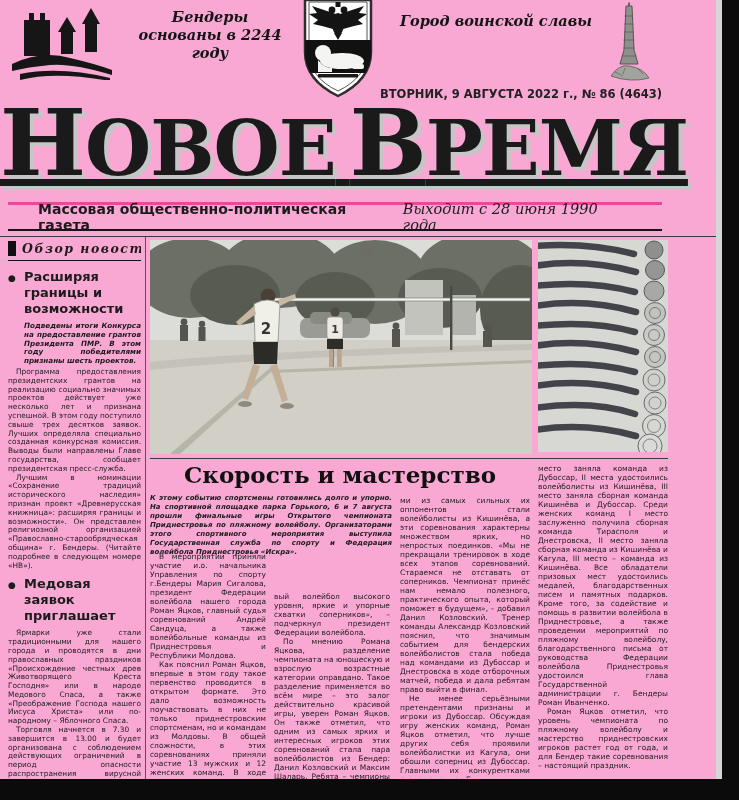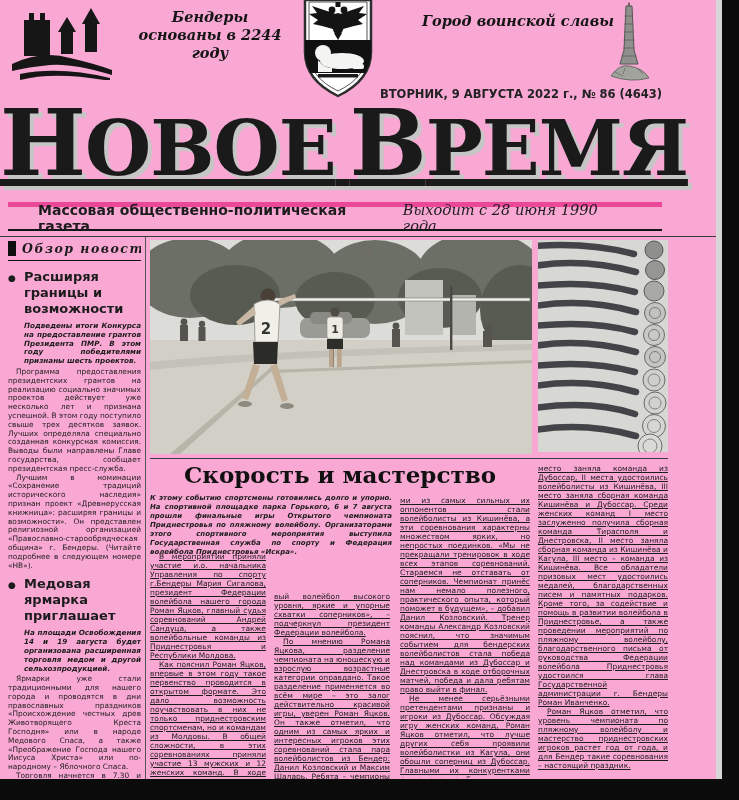--- a/index.html
+++ b/index.html
@@ -13,36 +13,36 @@
   }
   
   .castle{position:absolute;left:6px;top:2px;}
   .arms{position:absolute;left:300px;top:0;}
   .monument{position:absolute;left:603px;top:2px;}
   .motto{
     position:absolute;text-align:center;font-family:"DejaVu Serif", serif;
     font-weight:bold;font-style:italic;font-size:14.5px;line-height:18px;color:#151515;
   }
   .motto-left{left:118px;top:8px;width:184px;}
-  .motto-right{left:412px;top:12px;width:212px;}
+  .motto-right{left:390px;top:12px;width:212px;}
   .dateline{
     position:absolute;left:380px;top:87px;width:282px;text-align:center;
     font-weight:bold;font-size:11.5px;letter-spacing:0;color:#222;
   }
   .masthead{
     position:absolute;left:0;top:92px;width:676px;text-align:left;
     font-family:"DejaVu Serif", serif;font-weight:bold;color:#1a1a1a;
     font-size:76px;line-height:102px;letter-spacing:-1px;white-space:nowrap;
     text-shadow:4px 4px 0 #c6c6c6;
     text-decoration:underline;
   }
   .masthead .mi{font-size:91px;}
   .subbar{
     position:absolute;left:8px;top:202px;width:654px;
-    border-top:5px solid #ec4899;border-bottom:2px solid #141414;
+    border-top:3px solid #ec4899;border-bottom:2px solid #141414;
     display:flex;justify-content:space-between;align-items:center;
     padding:3px 26px 3px 30px;box-sizing:border-box;height:29px;
   }
   .subbar .left{font-weight:bold;font-size:14px;}
   .subbar .right{font-family:"DejaVu Serif", serif;font-style:italic;font-size:14.5px;}
   .toprule{position:absolute;left:0;top:236px;width:716px;height:1px;background:#3a3a3a;}
   
   .newscol{position:absolute;left:8px;top:241px;width:133px;height:537px;overflow:hidden;}
   .vdivider{position:absolute;left:145px;top:237px;width:1px;height:542px;background:#555;}
   .news-header{
@@ -75,21 +75,21 @@
   
   .headline{
     position:absolute;left:150px;top:459px;width:380px;text-align:center;
     font-family:"DejaVu Serif", serif;font-weight:bold;font-size:23px;line-height:32px;
     white-space:nowrap;color:#111;
   }
   .lede{
     position:absolute;left:150px;top:494px;width:242px;
     font-weight:bold;font-style:italic;font-size:7px;line-height:9px;text-align:justify;
   }
-  .acol{position:absolute;overflow:hidden;text-decoration:underline;}
+  .acol{position:absolute;overflow:hidden;}
   .acol p{
     margin:0;font-size:7.5px;line-height:9px;text-align:justify;text-indent:9px;
     overflow-wrap:break-word;
   }
   .acol.cont p:first-child{text-indent:0;}
   .col1{left:150px;top:552px;width:116px;height:226px;}
   .col2{left:274px;top:552px;width:116px;height:226px;margin-top:40px;}
   .col3{left:400px;top:496px;width:130px;height:282px;}
   .col4{left:538px;top:464px;width:130px;height:314px;}
 </style>
@@ -181,22 +181,21 @@
       <span class="txt">Обзор новостей</span>
     </div>
 
     <div class="news-title">Расширяя границы и возможности</div>
     <div class="news-lead">Подведены итоги Конкурса на предоставление грантов Президента ПМР. В этом году победителями признаны шесть проектов.</div>
     <div class="news-body">
         <p>Программа предоставления президентских грантов на реализацию социально значимых проектов действует уже несколько лет и признана успешной. В этом году поступило свыше трех десятков заявок. Лучших определяла специально созданная конкурсная комиссия. Выводы были направлены Главе государства, сообщает президентская пресс-служба.</p>
         <p>Лучшим в номинации «Сохранение традиций исторического наследия» признан проект «Древнерусская книжница»: расширяя границы и возможности». Он представлен религиозной организацией «Православно-старообрядческая община» г. Бендеры. (Читайте подробнее в следующем номере «НВ»).</p>
       </div>
 
-    <div class="news-title">Медовая ярмарка приглашает</div>
-    <div class="news-lead">На площади Освобождения 14 и 19 августа будет организована расширенная торговля медом и другой сельхозпродукцией.</div>
+    <div class="news-title">Медовая заявок приглашает</div>
     <div class="news-body">
         <p>Ярмарки уже стали традиционными для нашего города и проводятся в дни православных праздников «Происхождение честных древ Животворящего Креста Господня» или в народе Медового Спаса, а также «Преображение Господа нашего Иисуса Христа» или по-народному – Яблочного Спаса.</p>
         <p>Торговля начнется в 7.30 и завершится в 13.00 и будет организована с соблюдением действующих ограничений в период опасности распространения вирусной инфекции: маски,</p>
       </div>
   </div>
 
   <div class="vdivider"></div>
 
   <div class="photo photo-volley">
     <svg width="382" height="214" viewBox="0 0 382 214">

